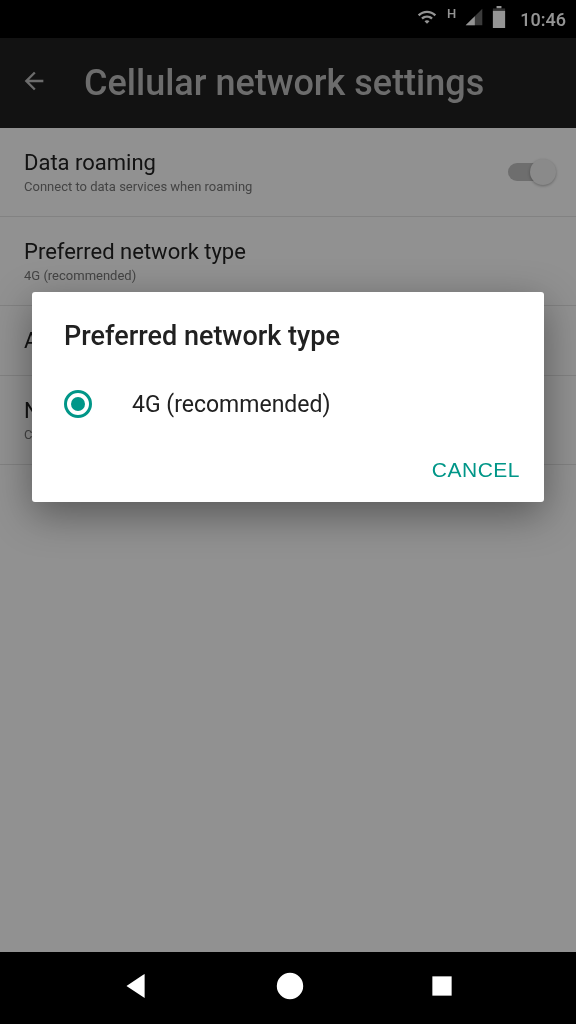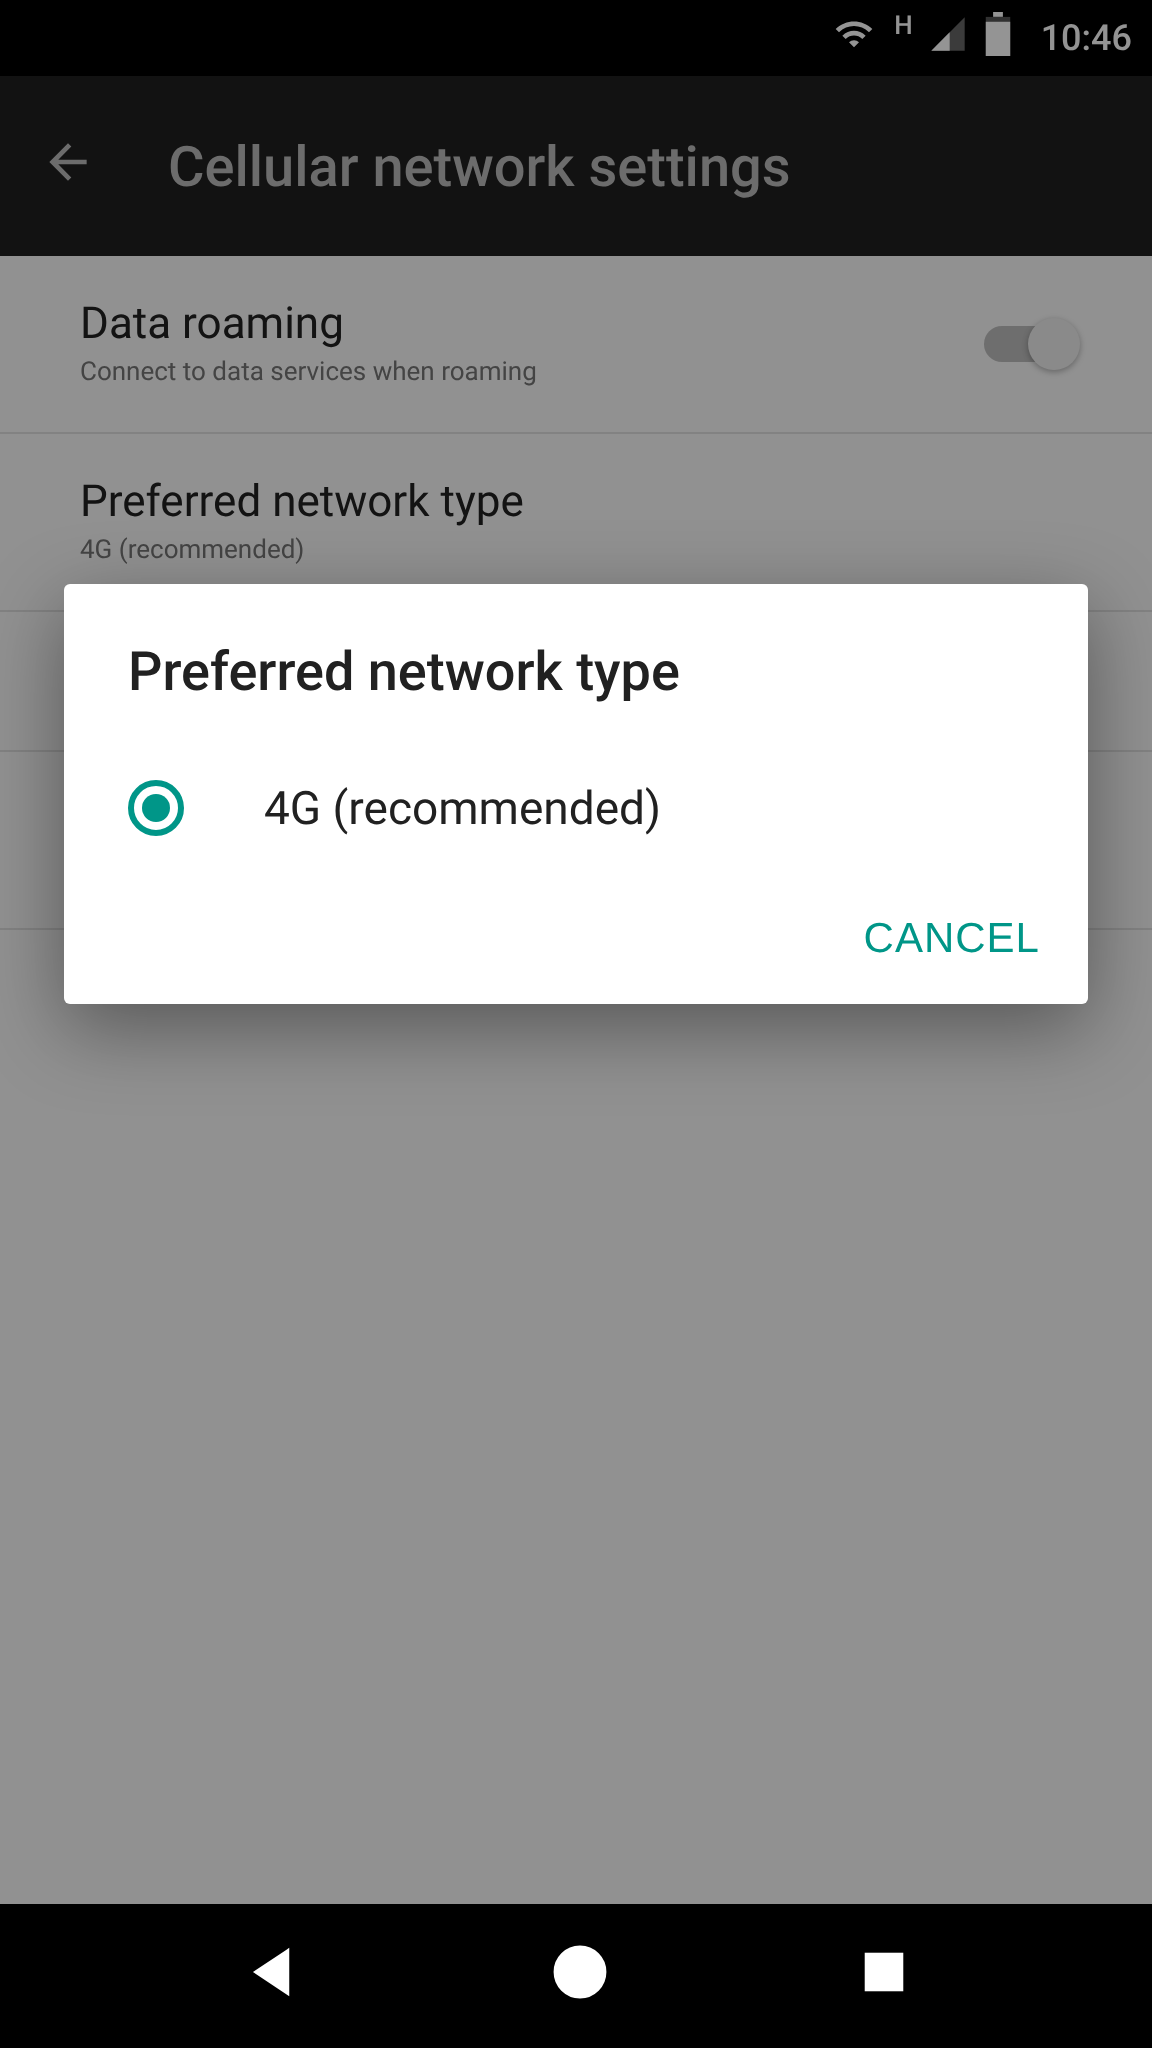--- a/index.html
+++ b/index.html
@@ -32,26 +32,26 @@
     
     .app-bar {
       height: 90px;
       background: #202020;
       color: #bbb;
       display: flex;
       align-items: center;
       padding: 0 20px;
     }
     .app-bar svg { fill: #bbb; }
-    .app-title { font-size: 28px; font-weight: 500; margin-left: 36px; }
+    .app-title { font-size: 36px; font-weight: 500; margin-left: 36px; }
     
     
     .settings-list { background: #fafafa; }
     .setting-item {
-      padding: 22px 40px;
+      padding: 22px 24px;
       border-bottom: 1px solid #e0e0e0;
       display: flex;
       align-items: center;
       justify-content: space-between;
     }
     .setting-text { flex: 1; }
     .setting-title { font-size: 22px; color: #212121; }
     .setting-subtitle { font-size: 13px; color: #757575; margin-top: 4px; }
     
     

